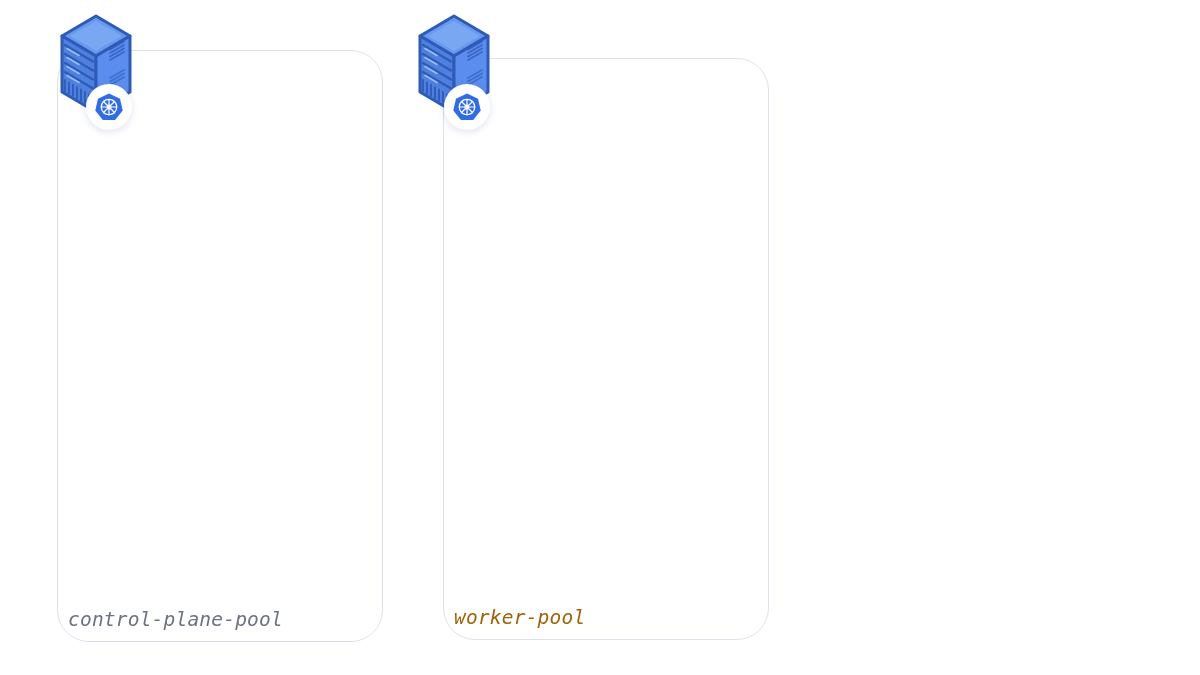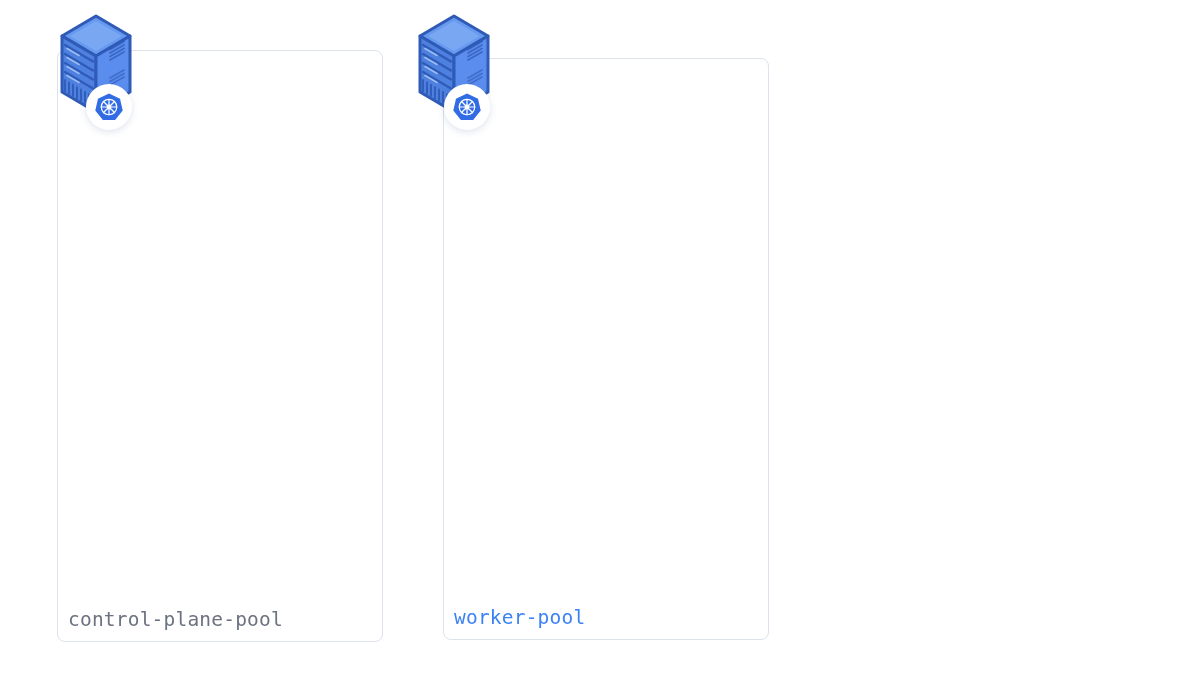--- a/index.html
+++ b/index.html
@@ -23,21 +23,22 @@
     width: 1200px;
     height: 675px;
   }
 
   
   .pool-card {
     position: absolute;
     box-sizing: border-box;
     background: #ffffff;
     border: 1.4px solid #dde3ec;
-    border-radius: 8px;
+    border-radius: 32px;
+    font-style: italic;
   }
 
   .pool-label {
     position: absolute;
     left: 10px;
     bottom: 10px;
     font-family: "DejaVu Sans Mono", "Liberation Mono", monospace;
     font-size: 19.5px;
     letter-spacing: 0.2px;
     color: #6b7280;
@@ -156,21 +157,21 @@
         <path d="M37.2 32 L48.5 32"></path>
         <path d="M20.3 20.3 L28.3 28.3"></path>
         <path d="M35.7 35.7 L43.7 43.7"></path>
         <path d="M43.7 20.3 L35.7 28.3"></path>
         <path d="M28.3 35.7 L20.3 43.7"></path>
       </g>
     </svg>
   </div>
     </div>
     <div class="pool-card" style="left: 443px; top: 58px; width: 326px; height: 582px; border-color: rgb(221, 227, 236); background: rgb(255, 255, 255);">
-      <div class="pool-label" style="color: #3b82f6; text-align: right;">worker-pool</div>
+      <div class="pool-label" style="color: #a16207; text-align: right;">worker-pool</div>
     </div>
     <div class="node-group" style="left: 406px; top: 8px;">
   <svg class="server-icon" viewBox="0 0 96 112">
 
     <path d="M14 28 L48 8 L82 28 L48 48 Z" fill="#6699ef" stroke="#2f5bb7" stroke-width="3" stroke-linejoin="round"></path>
     <path d="M22 28 L48 13 L74 28 L48 43 Z" fill="#79a7f2" stroke="none"></path>
 
     <path d="M14 28 L48 48 L48 104 L14 84 Z" fill="#4e80e0" stroke="#2f5bb7" stroke-width="3" stroke-linejoin="round"></path>
 
     <path d="M82 28 L48 48 L48 104 L82 84 Z" fill="#5b8def" stroke="#2f5bb7" stroke-width="3" stroke-linejoin="round"></path>

